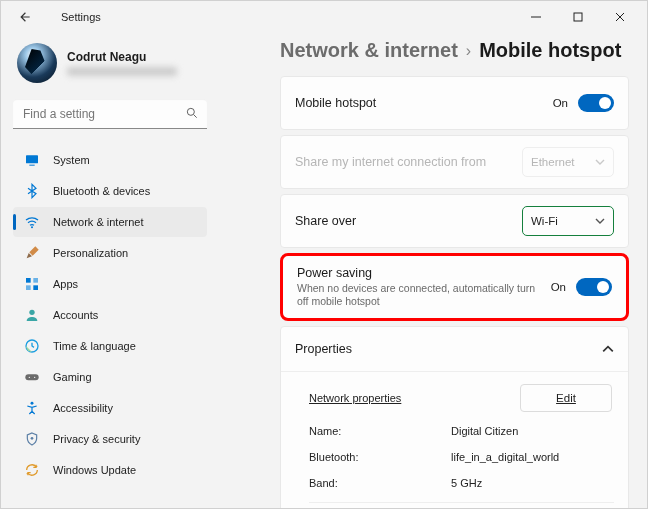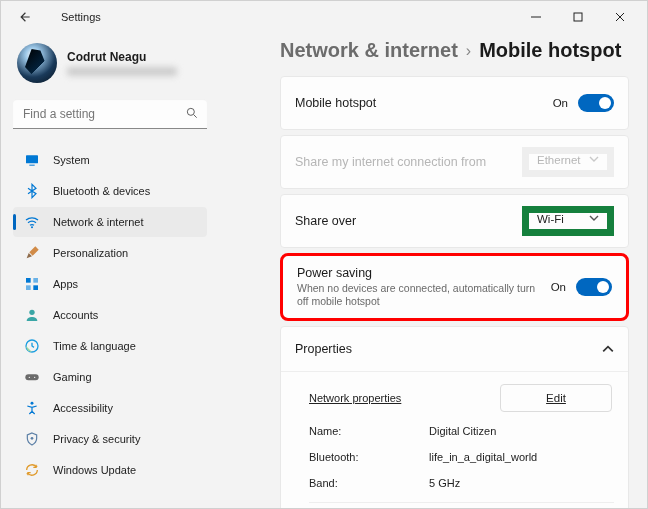--- a/index.html
+++ b/index.html
@@ -38,34 +38,34 @@
   .row .left { flex:1;}
   .row .t1 { font-size:12.5px; color:#1b1b1b;}
   .row .t2 { font-size:10.5px; color:#6a6a6a; line-height:1.25; margin-top:2px; max-width:250px;}
   .disabled .t1 { color:#b6b6b6;}
   .ctrl { display:flex; align-items:center; gap:10px;}
   .state { font-size:11.5px;}
   .disabled .state { color:#b6b6b6;}
   .toggle { width:36px; height:18px; border-radius:10px; position:relative;}
   .toggle.on { background:#0067c0;}
   .toggle.on::after { content:""; position:absolute; right:3px; top:3px; width:12px; height:12px; background:#fff; border-radius:50%;}
-  .select { min-width:92px; height:30px; border:7px solid #15803d; border-radius:0; background:#fdfdfd; display:flex; align-items:flex-start; justify-content:space-between; padding:0 8px; font-size:11.5px; color:#222;}
+  .select { min-width:92px; height:30px; border:1px solid #15803d; border-radius:5px; background:#fdfdfd; display:flex; align-items:center; justify-content:space-between; padding:0 8px; font-size:11.5px; color:#222;}
   .select .chev { color:#555;}
   .select.disabled { color:#b6b6b6; border-color:#eee;}
   .highlight { border:3px solid #ff0000; border-radius:8px;}
   .highlight .row{min-height:58px;}
   .expander .row { min-height:44px;}
   .expander .arrow { color:#333;}
   .propbox { border-top:1px solid #eee; padding:6px 14px 10px 28px;}
   .prow { display:flex; align-items:center; min-height:26px; font-size:11px; color:#222;}
   .prow.head {justify-content:space-between; padding-right:2px; min-height:40px;text-decoration:underline;}
-  .prow .k { width:120px;}
+  .prow .k { width:142px;}
   .prow .v { color:#222;}
   .prow.border { border-top:1px solid #eee; margin-top:6px; padding-top:8px;}
-  .editbtn { width:112px; height:28px; border:1px solid #dcdcdc; border-radius:4px; background:#fdfdfd; font-size:11.5px; display:flex; align-items:center; justify-content:center;}
+  .editbtn { width:92px; height:28px; border:1px solid #dcdcdc; border-radius:4px; background:#fdfdfd; font-size:11.5px; display:flex; align-items:center; justify-content:center;}
   svg{display:block;}
 </style>
 </head>
 <body>
 
 <div class="titlebar">
   <div class="back">
     <svg width="14" height="14" viewBox="0 0 24 24">
         <path d="M20 11H7.8l5.6-5.6L12 4l-8 8 8 8 1.4-1.4L7.8 13H20z" fill="currentColor"></path>
       </svg>

